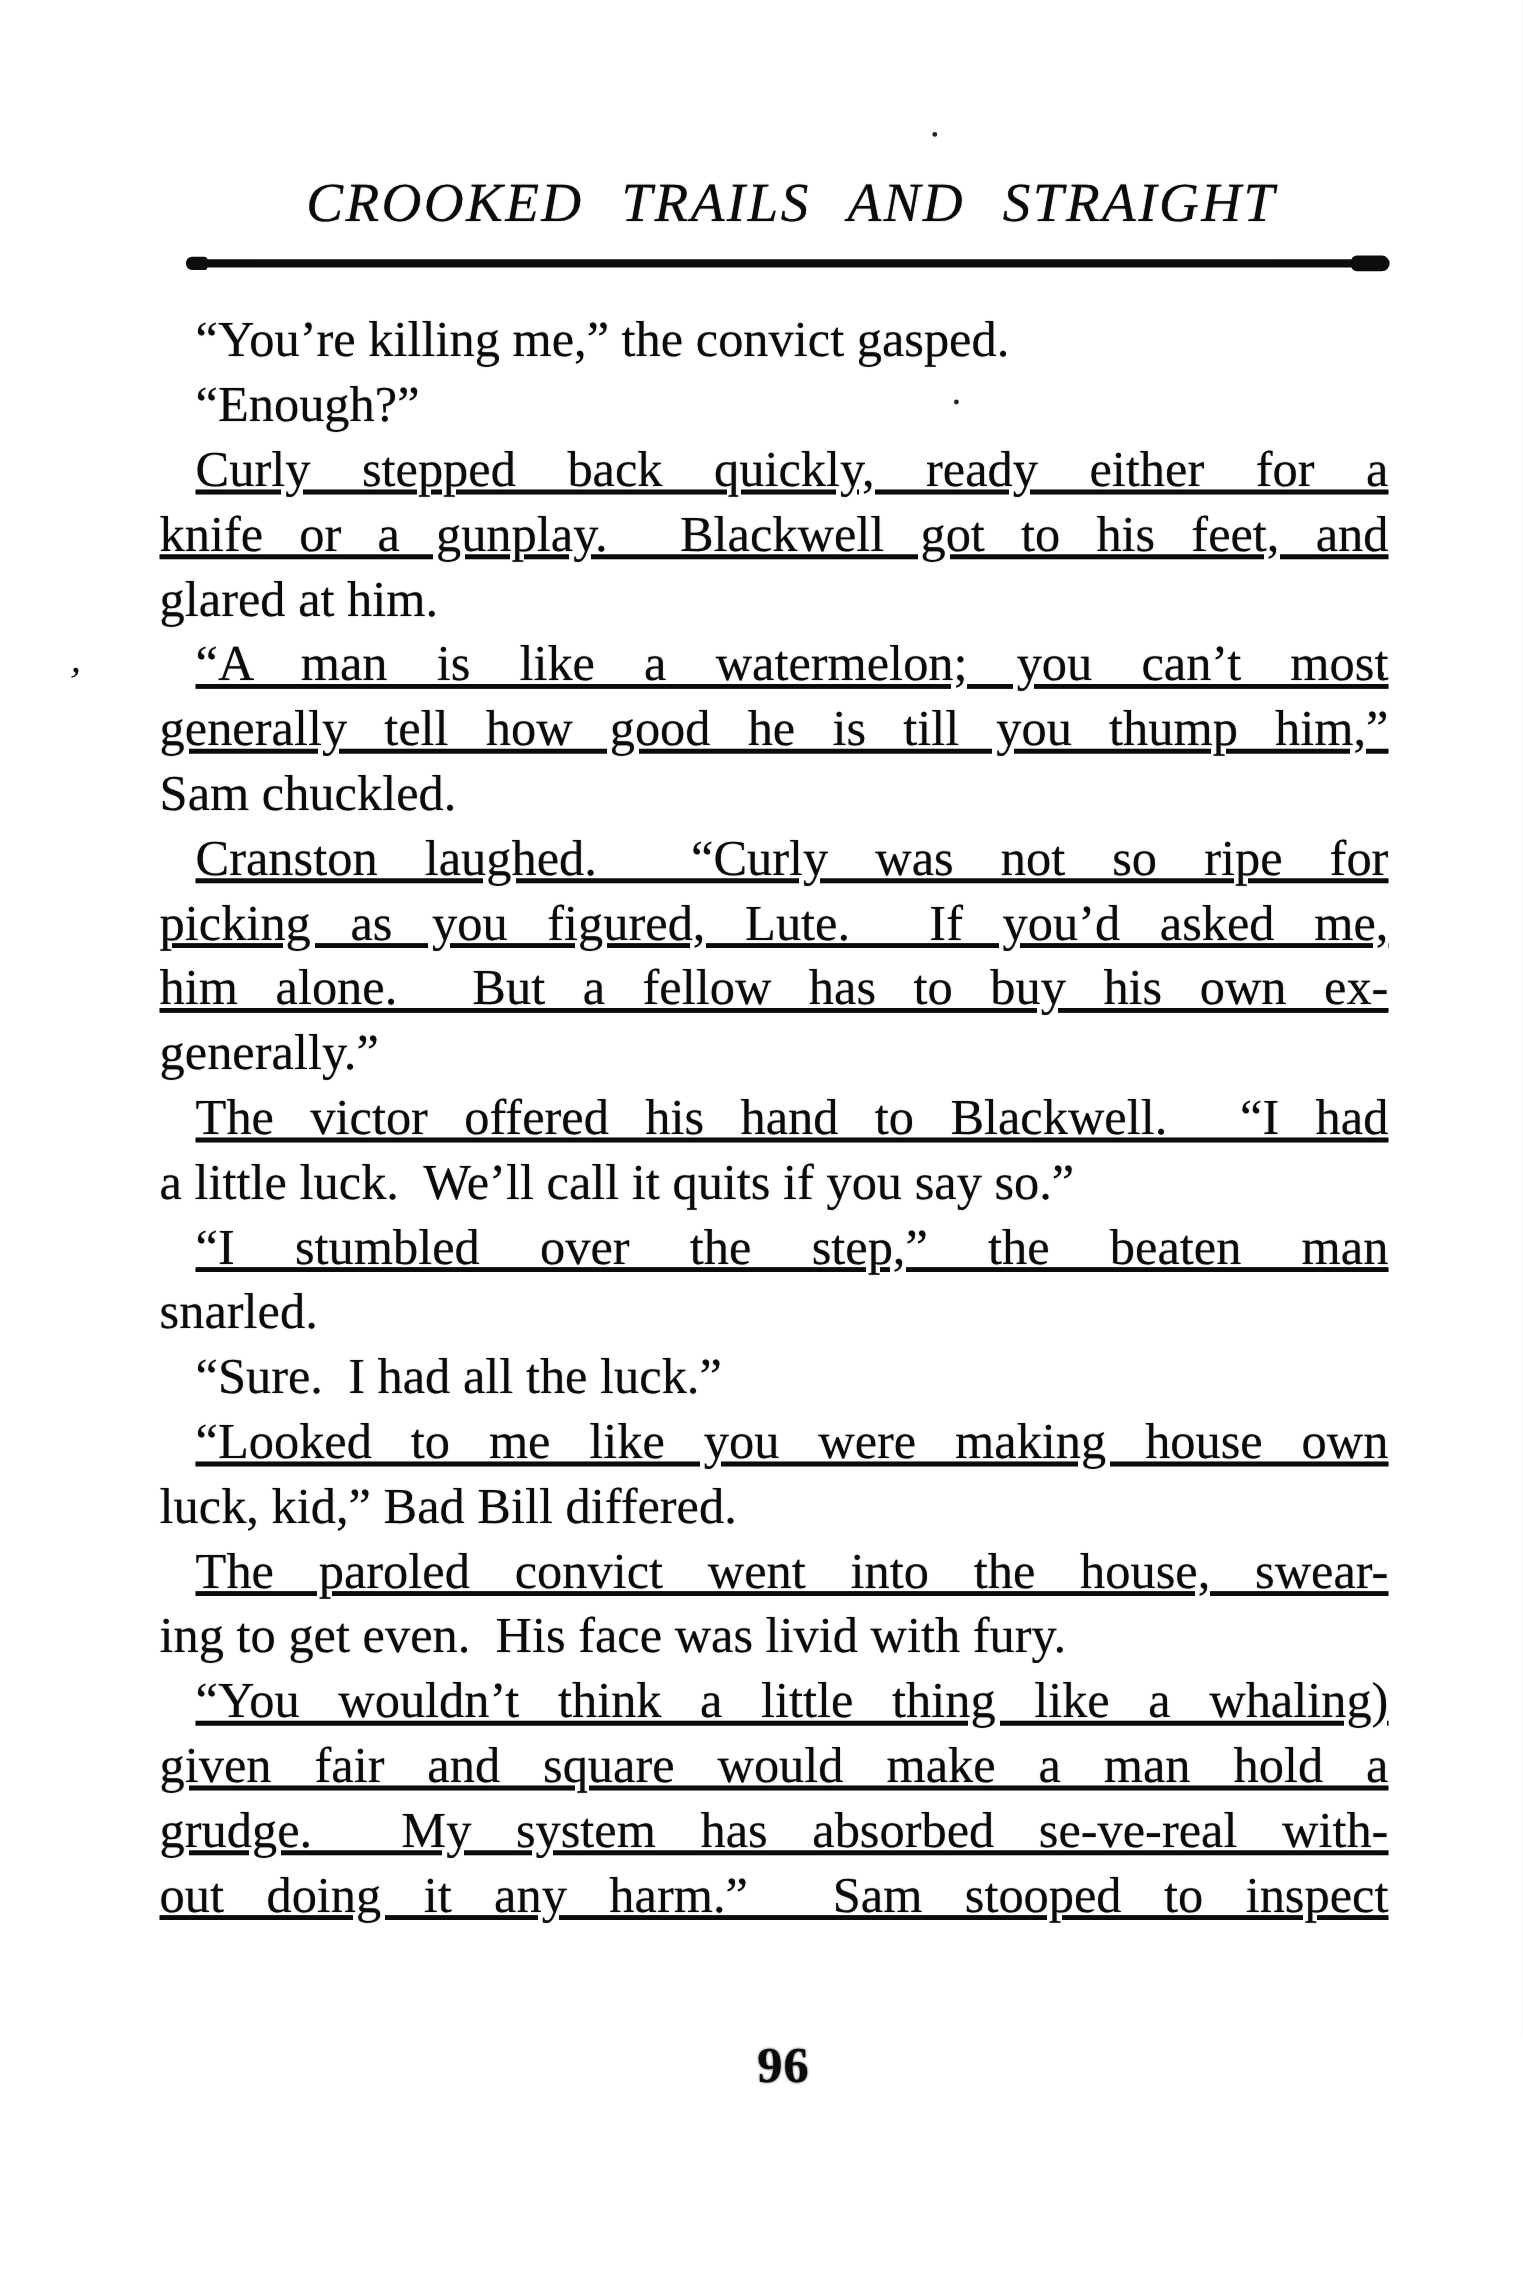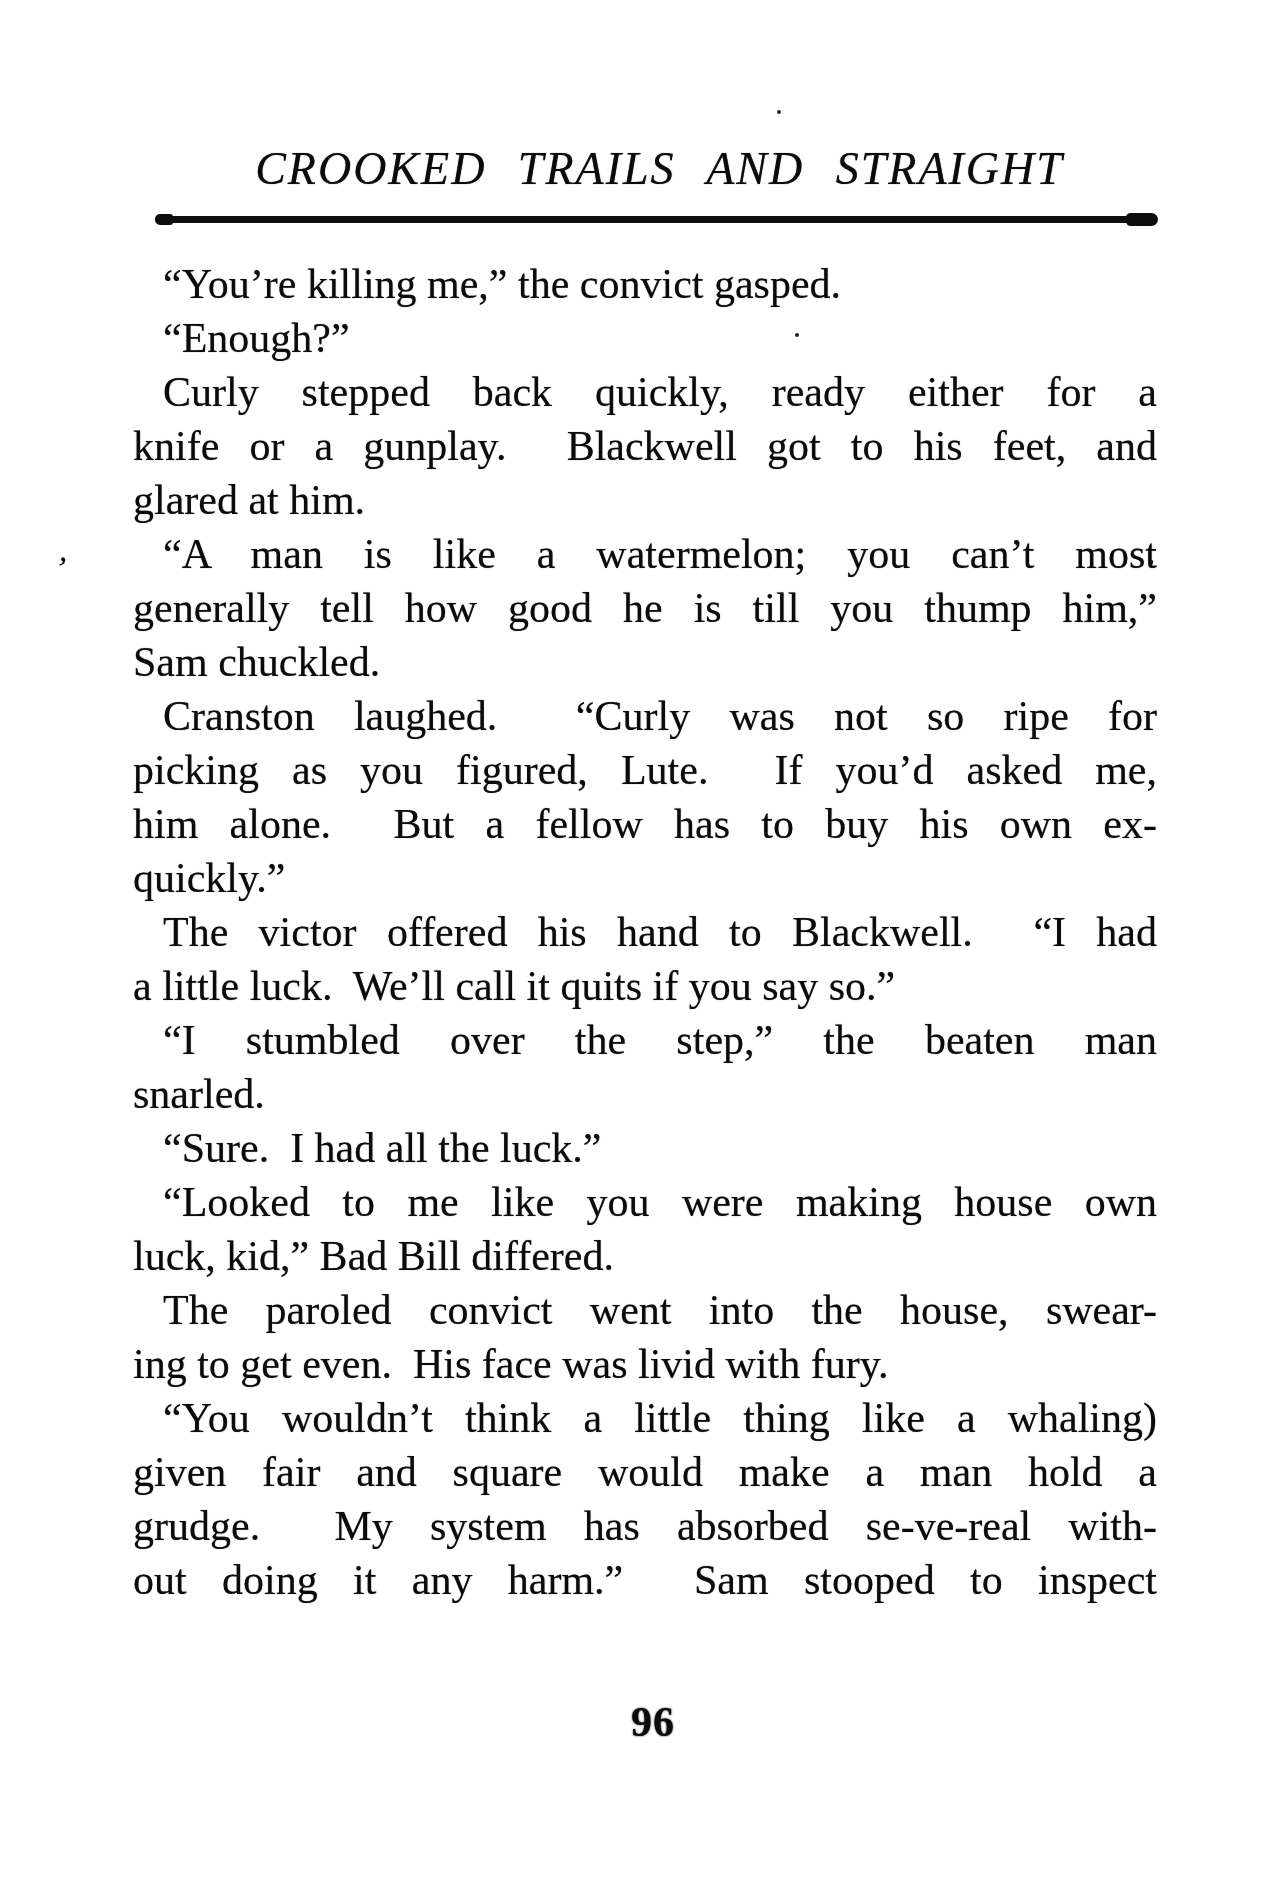--- a/index.html
+++ b/index.html
@@ -60,21 +60,21 @@
     left: 133px;
     top: 245px;
     width: 1024px;
     font-size: 42px;
     line-height: 54px;
     text-shadow: 0 0 1px rgba(0,0,0,0.55);
     margin-top: 12px;
   }
   .line { height: 54px; text-align: left; }
   .line.indent { padding-left: 30px; }
-  .line.justify { text-align: justify; text-align-last: justify; }
+  .line.justify { text-align: justify; text-align-last: justify; text-decoration: underline; }
   .page-number {
     position: absolute;
     left: 133px;
     top: 1698px;
     width: 1024px;
     text-align: center;
     text-indent: 16px;
     font-size: 42px;
     font-weight: bold;
     letter-spacing: 1px;
@@ -116,21 +116,21 @@
       <div class="line indent">“Enough?”</div>
       <div class="line indent justify">Curly stepped back quickly, ready either for a</div>
       <div class="line justify">knife or a gunplay.&nbsp; Blackwell got to his feet, and</div>
       <div class="line">glared at him.</div>
       <div class="line indent justify">“A man is like a watermelon; you can’t most</div>
       <div class="line justify">generally tell how good he is till you thump him,”</div>
       <div class="line">Sam chuckled.</div>
       <div class="line indent justify">Cranston laughed.&nbsp; “Curly was not so ripe for</div>
       <div class="line justify">picking as you figured, Lute.&nbsp; If you’d asked me,</div>
       <div class="line justify">him alone.&nbsp; But a fellow has to buy his own ex-</div>
-      <div class="line">quickly.”</div>
+      <div class="line">generally.”</div>
       <div class="line indent justify">The victor offered his hand to Blackwell.&nbsp; “I had</div>
       <div class="line">a little luck.&nbsp; We’ll call it quits if you say so.”</div>
       <div class="line indent justify">“I stumbled over the step,” the beaten man</div>
       <div class="line">snarled.</div>
       <div class="line indent">“Sure.&nbsp; I had all the luck.”</div>
       <div class="line indent justify">“Looked to me like you were making house own</div>
       <div class="line">luck, kid,” Bad Bill differed.</div>
       <div class="line indent justify">The paroled convict went into the house, swear-</div>
       <div class="line">ing to get even.&nbsp; His face was livid with fury.</div>
       <div class="line indent justify">“You wouldn’t think a little thing like a whaling)</div>

